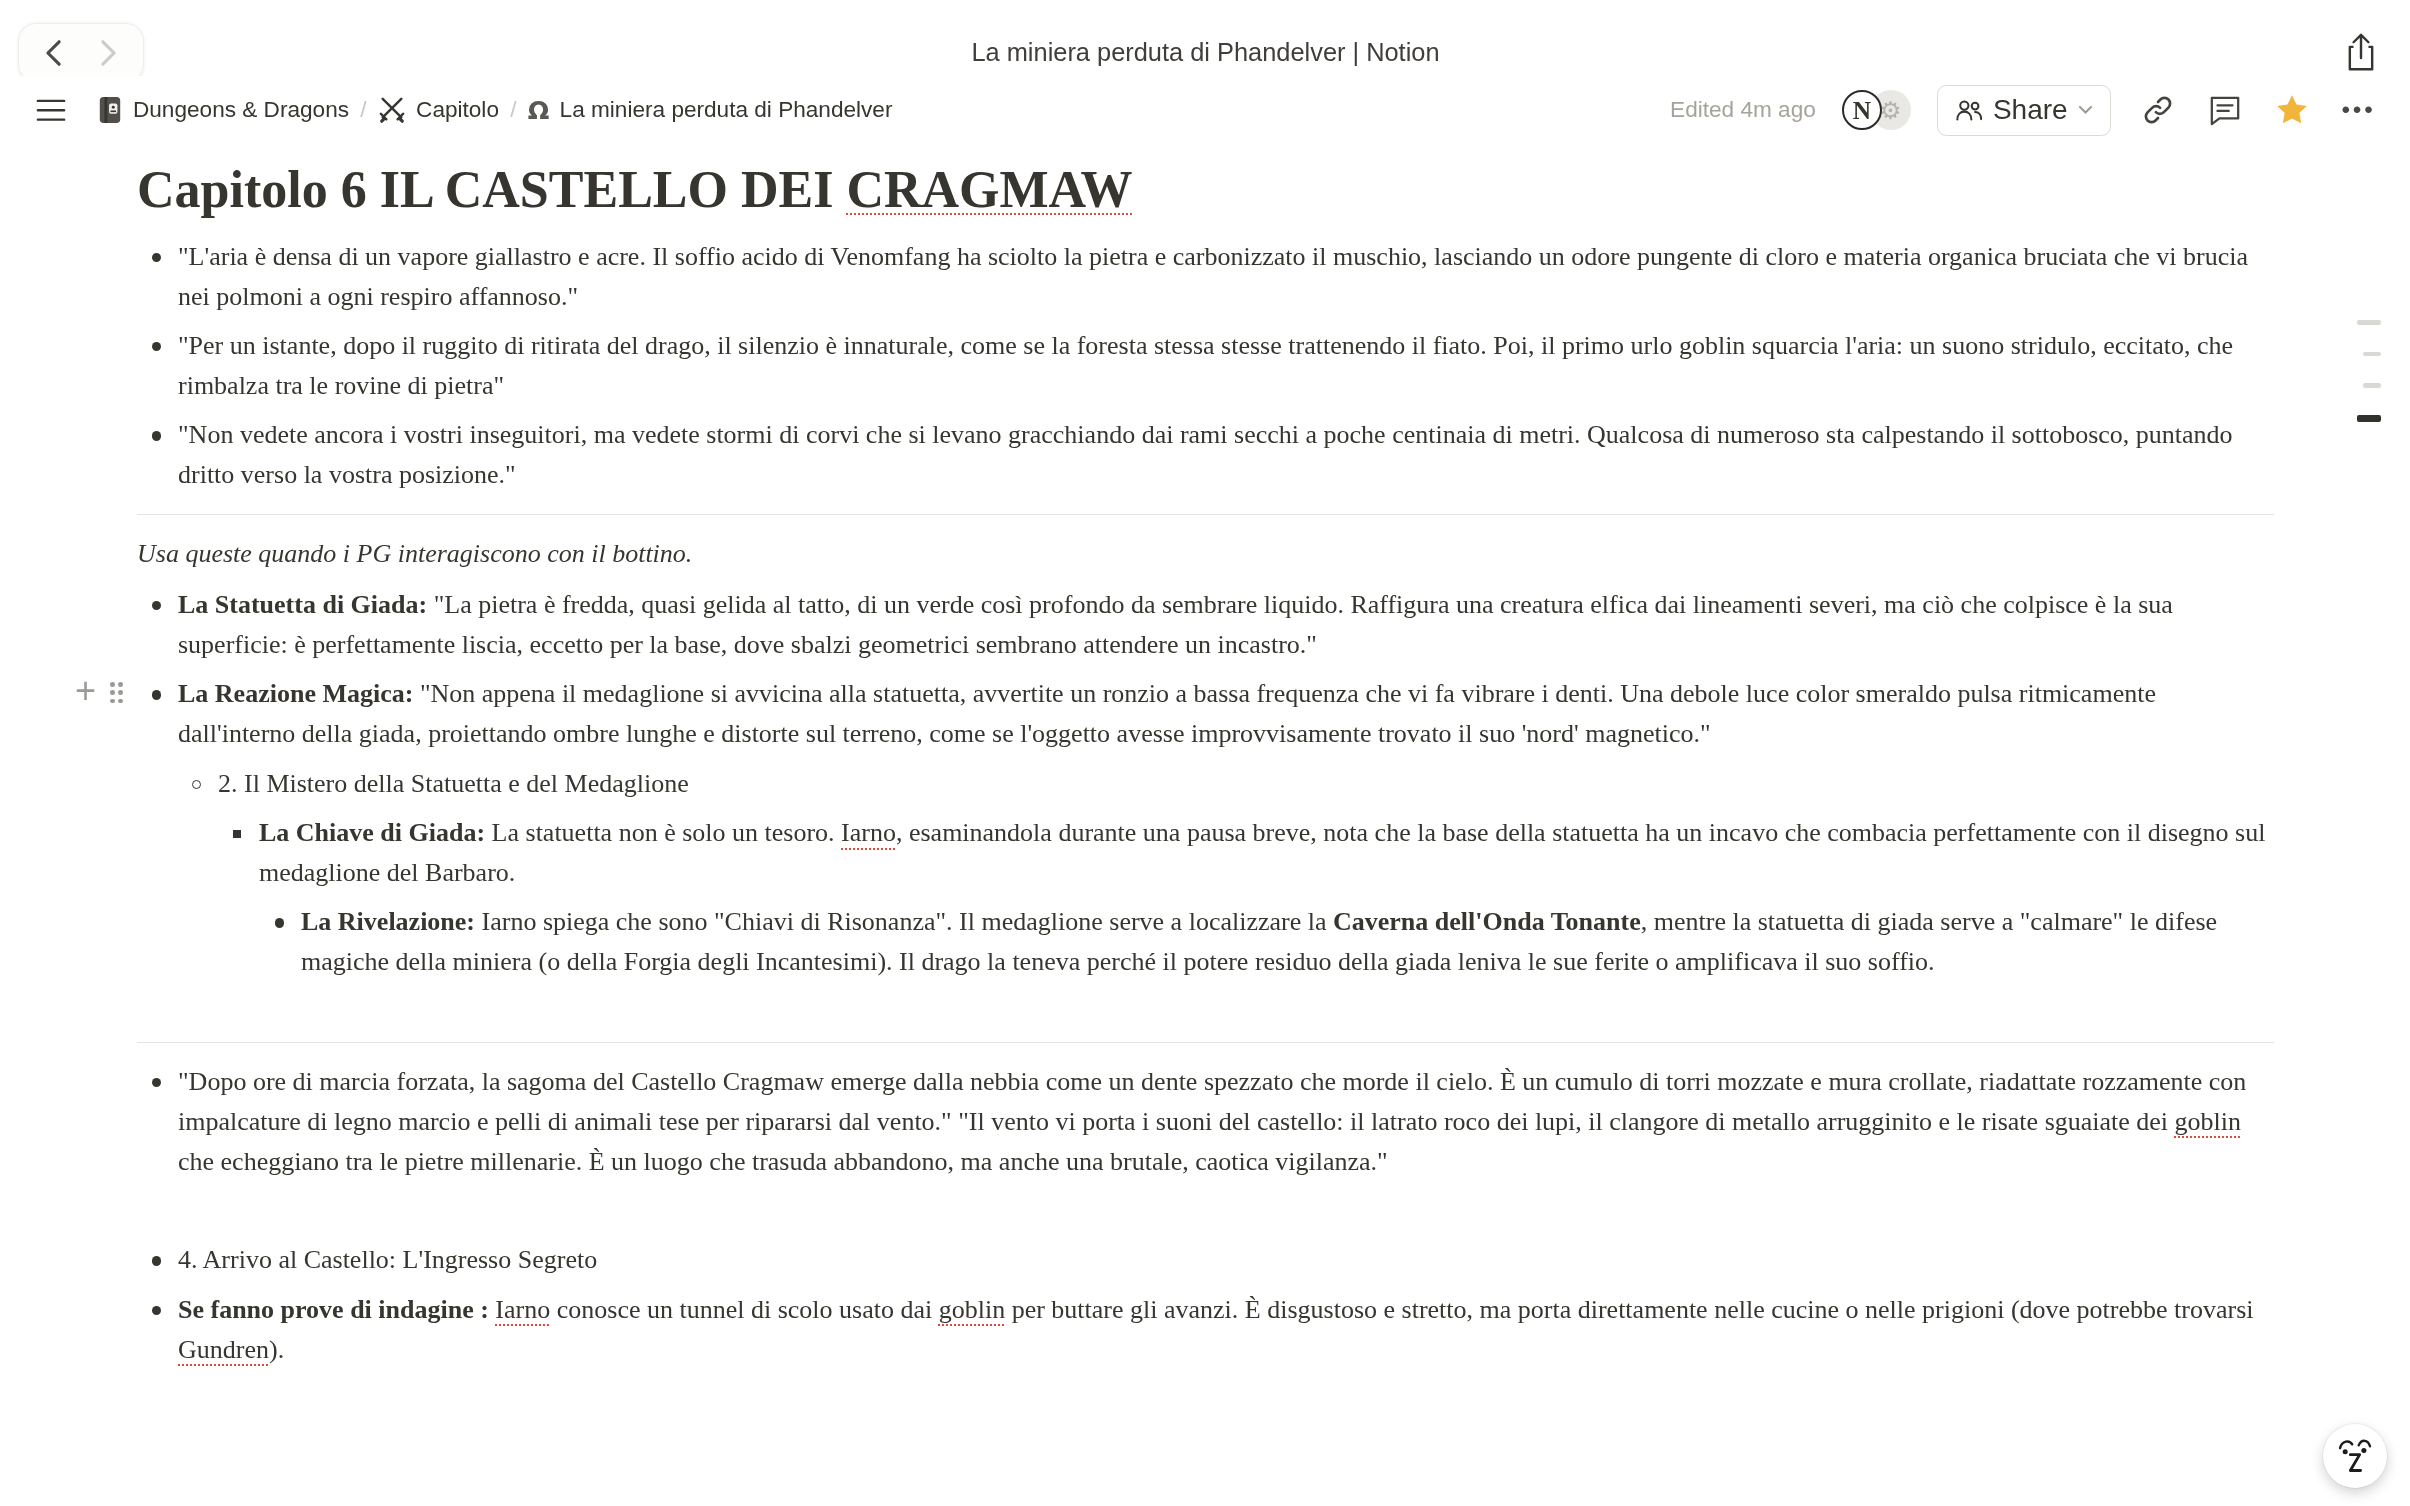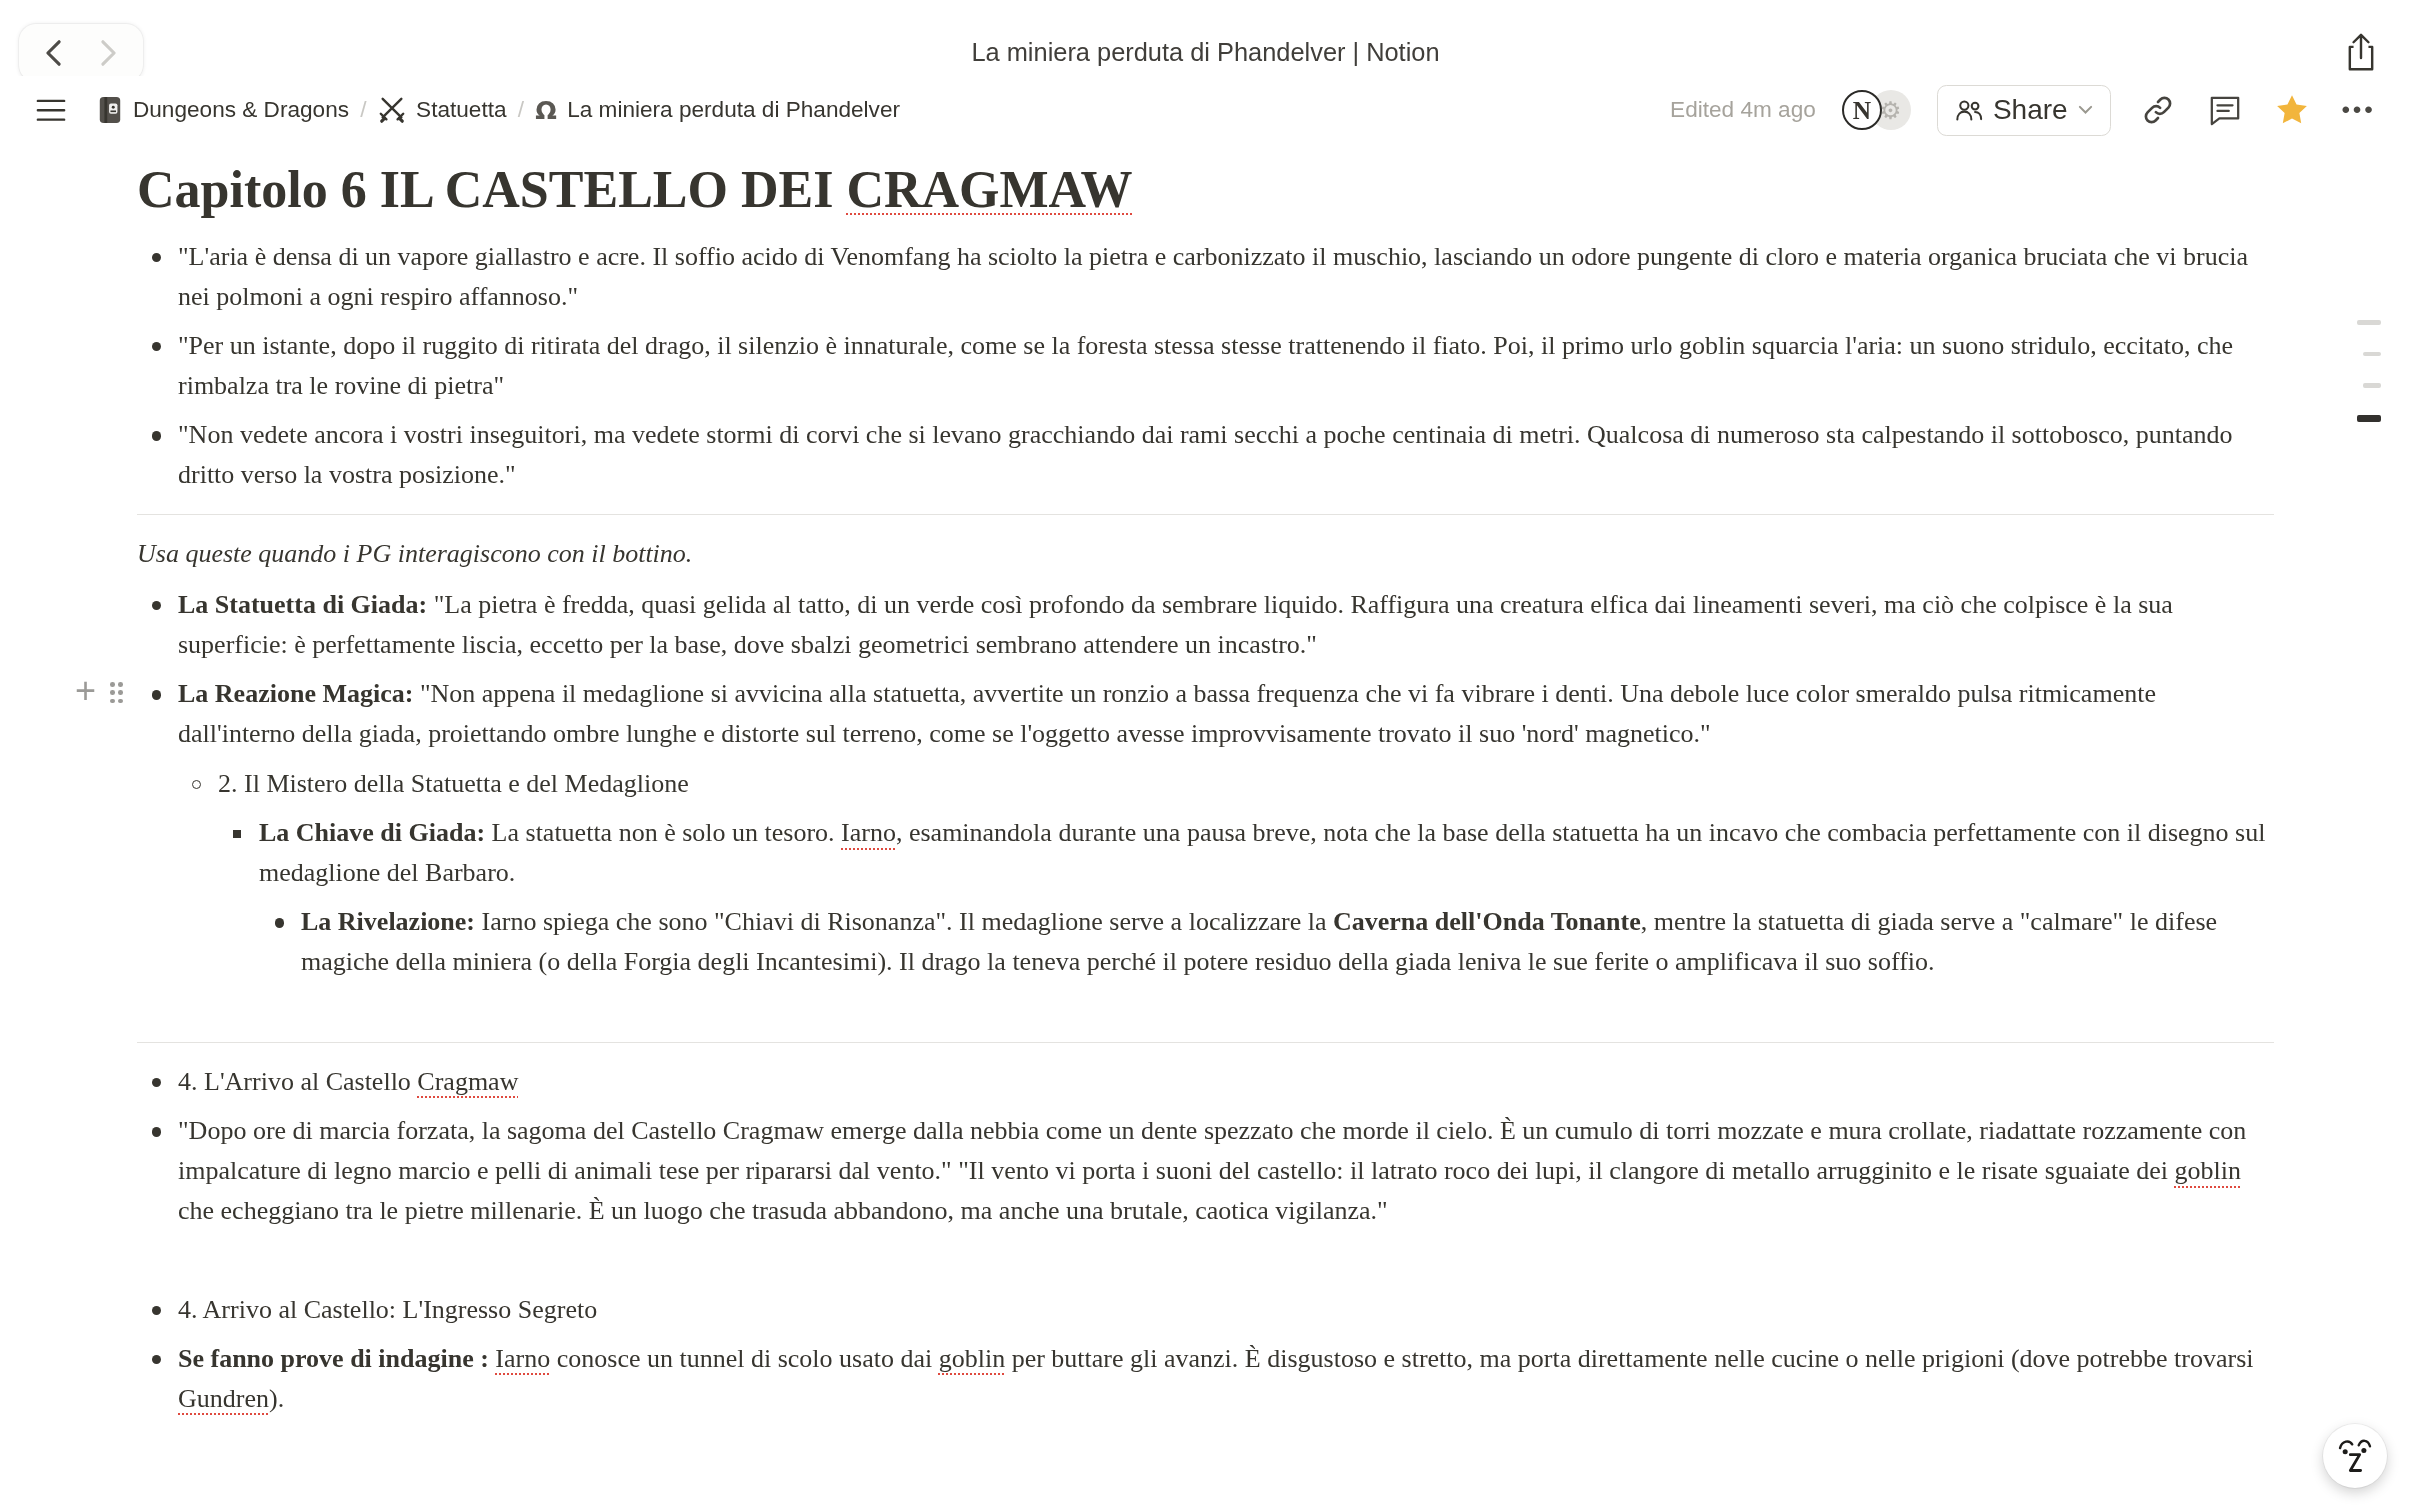--- a/index.html
+++ b/index.html
@@ -102,21 +102,21 @@
       </svg>
       <span>Dungeons &amp; Dragons</span>
     </div>
     <span class="crumb-sep">/</span>
     <div class="crumb">
       <svg width="28" height="28" viewBox="0 0 30 30">
         <path d="M5 3 L25 23 M25 3 L5 23" stroke="#37352f" stroke-width="2.6" stroke-linecap="round"></path>
         <path d="M3 19 L9 25 M21 25 L27 19" stroke="#37352f" stroke-width="2.6" stroke-linecap="round"></path>
         <path d="M4 27 L7 24 M26 27 L23 24" stroke="#37352f" stroke-width="3.4" stroke-linecap="round"></path>
       </svg>
-      <span>Statuetta</span>
+      <span>Capitolo</span>
     </div>
     <span class="crumb-sep">/</span>
     <div class="crumb">
       <span class="omega">Ω</span>
       <span>La miniera perduta di Phandelver</span>
     </div>
   </div>
 
   <div class="toolbar-right">
     <span class="edited">Edited 4m ago</span>
@@ -223,26 +223,20 @@
         <div class="glyph-disc"></div>
       </div>
       <div class="litext"><span class="b">La Rivelazione:</span><span> Iarno spiega che sono "Chiavi di Risonanza". Il medaglione serve a localizzare la </span><span class="b">Caverna dell'Onda Tonante</span><span>, mentre la statuetta di giada serve a "calmare" le difese magiche della miniera (o della Forgia degli Incantesimi). Il drago la teneva perché il potere residuo della giada leniva le sue ferite o amplificava il suo soffio.</span></div>
     </div>
     <div class="spacer" style="height: 41px;"></div>
     <div class="divider"></div>
     <div class="block-li ind0">
       <div class="marker">
         <div class="glyph-disc"></div>
       </div>
-      <div class="litext"><span>4. L'Arrivo al Castello </span><span class="r">Cragmaw</span></div>
-    </div>
-    <div class="block-li ind0">
-      <div class="marker">
-        <div class="glyph-disc"></div>
-      </div>
       <div class="litext"><span>"Dopo ore di marcia forzata, la sagoma del Castello Cragmaw emerge dalla nebbia come un dente spezzato che morde il cielo. È un cumulo di torri mozzate e mura crollate, riadattate rozzamente con impalcature di legno marcio e pelli di animali tese per ripararsi dal vento." "Il vento vi porta i suoni del castello: il latrato roco dei lupi, il clangore di metallo arrugginito e le risate sguaiate dei </span><span class="r">goblin</span><span> che echeggiano tra le pietre millenarie. È un luogo che trasuda abbandono, ma anche una brutale, caotica vigilanza."</span></div>
     </div>
     <div class="spacer" style="height: 49px;"></div>
     <div class="block-li ind0">
       <div class="marker">
         <div class="glyph-disc"></div>
       </div>
       <div class="litext"><span>4. Arrivo al Castello: L'Ingresso Segreto</span></div>
     </div>
     <div class="block-li ind0">

